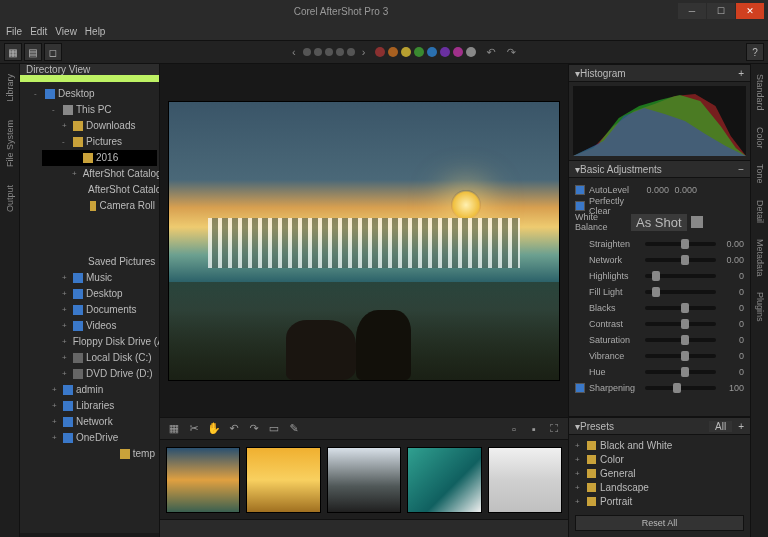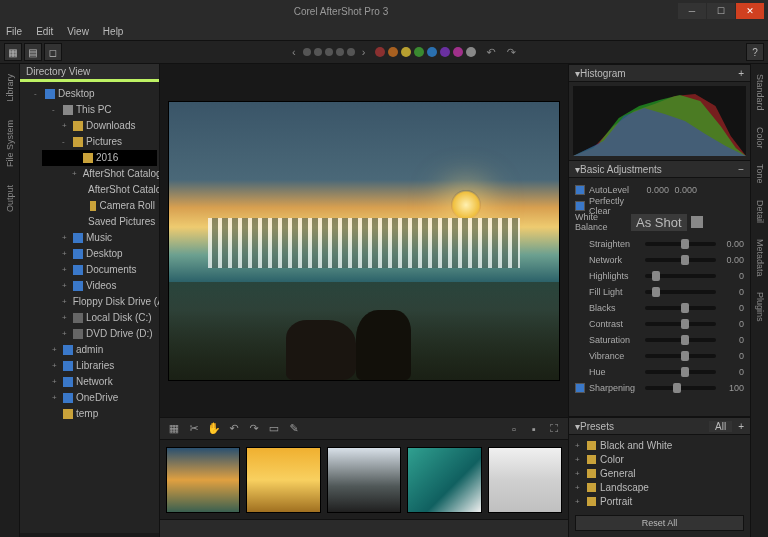--- a/index.html
+++ b/index.html
@@ -4,36 +4,36 @@
 <style>
 *{box-sizing:border-box;margin:0;padding:0;font-family:"Segoe UI",Arial,sans-serif;font-size:10px;color:#bbb;user-select:none}
 body{background:#1a1a1a;width:768px;height:537px;overflow:hidden;display:flex;flex-direction:column}
 .titlebar{height:22px;background:#2a2a2a;display:flex;align-items:center;padding:0 4px}
 .titlebar .title{flex:1;text-align:center;font-size:10px;color:#999}
 .win-btns{display:flex;gap:1px}
 .win-btn{width:28px;height:16px;display:flex;align-items:center;justify-content:center;font-size:9px}
 .win-btn.min{background:#333}
 .win-btn.max{background:#333}
 .win-btn.close{background:#d04020;color:#fff}
-.menubar{height:18px;background:#2a2a2a;display:flex;align-items:center;padding:0 6px;gap:14px}
+.menubar{height:18px;background:#2a2a2a;display:flex;align-items:center;padding:0 6px;gap:8px}
 .menubar span{font-size:10px;color:#bbb;cursor:pointer}
 .toolbar{height:24px;background:#222;display:flex;align-items:center;padding:0 4px;border-top:1px solid #111;border-bottom:1px solid #111}
 .tb-left{display:flex;gap:2px}
 .tb-btn{width:18px;height:18px;background:#333;display:flex;align-items:center;justify-content:center;font-size:10px;border:1px solid #111}
 .tb-center{flex:1;display:flex;align-items:center;justify-content:center;gap:6px}
 .rating-dots,.color-dots,.nav-arrows{display:flex;gap:3px;align-items:center}
 .dot{width:8px;height:8px;border-radius:50%;background:#444}
 .dot.star{background:#555}
 .cdot{width:10px;height:10px;border-radius:50%}
 .arrow{font-size:11px;color:#888;padding:0 4px;cursor:pointer}
 .main{flex:1;display:flex;min-height:0}
 .sidebar-left{width:20px;background:#1e1e1e;display:flex;flex-direction:column;align-items:center;padding-top:6px;gap:10px;border-right:1px solid #111}
 .sidebar-left .vtab{writing-mode:vertical-rl;transform:rotate(180deg);font-size:9px;color:#888;padding:4px 0;cursor:pointer}
 .left-panel{width:140px;background:#232323;display:flex;flex-direction:column;border-right:1px solid #111}
-.panel-header{height:18px;background:#2c2c2c;display:flex;align-items:center;padding:0 6px;font-size:10px;border-bottom:3px solid #bef264}
+.panel-header{height:18px;background:#2c2c2c;display:flex;padding:0 6px;font-size:10px;border-bottom:7px solid #bef264}
 .tree{flex:1;overflow:auto;padding:4px 2px;font-size:9px;line-height:14px}
 .tree ul{list-style:none;padding-left:10px}
 .tree li{white-space:nowrap;display:flex;align-items:center;gap:3px;padding:1px 2px;cursor:pointer}
 .tree li.sel{background:#000000}
 .tree .tw{width:8px;display:inline-block;color:#888;font-size:8px}
 .tree .ficon{width:10px;height:10px;display:inline-block;background:#c9a23a}
 .tree .ficon.blue{background:#3a78c9}
 .tree .ficon.pc{background:#888}
 .tree .ficon.drv{background:#666}
 .center{flex:1;display:flex;flex-direction:column;background:#181818;min-width:0}
@@ -177,21 +177,21 @@
             <li style="padding-left: 40px;">
               <span class="tw"></span>
               <span class="ficon "></span>
               <span>AfterShot Catalog</span>
             </li>
             <li style="padding-left: 40px;">
               <span class="tw"></span>
               <span class="ficon "></span>
               <span>Camera Roll</span>
             </li>
-            <li style="padding-left: 40px;">
+            <li style="padding-left: 40px; margin-top: 40px;">
               <span class="tw"></span>
               <span class="ficon "></span>
               <span>Saved Pictures</span>
             </li>
             <li style="padding-left: 20px;">
               <span class="tw">+</span>
               <span class="ficon blue"></span>
               <span>Music</span>
             </li>
             <li style="padding-left: 20px;">
@@ -237,21 +237,21 @@
             <li style="padding-left: 10px;">
               <span class="tw">+</span>
               <span class="ficon blue"></span>
               <span>Network</span>
             </li>
             <li style="padding-left: 10px;">
               <span class="tw">+</span>
               <span class="ficon blue"></span>
               <span>OneDrive</span>
             </li>
-            <li style="padding-left: 10px;">
+            <li style="padding-left: 10px; justify-content: flex-end;">
               <span class="tw"></span>
               <span class="ficon "></span>
               <span>temp</span>
             </li>
           </ul>
         </ul>
     </div>
     <div class="splitter"></div>
   </div>
 

